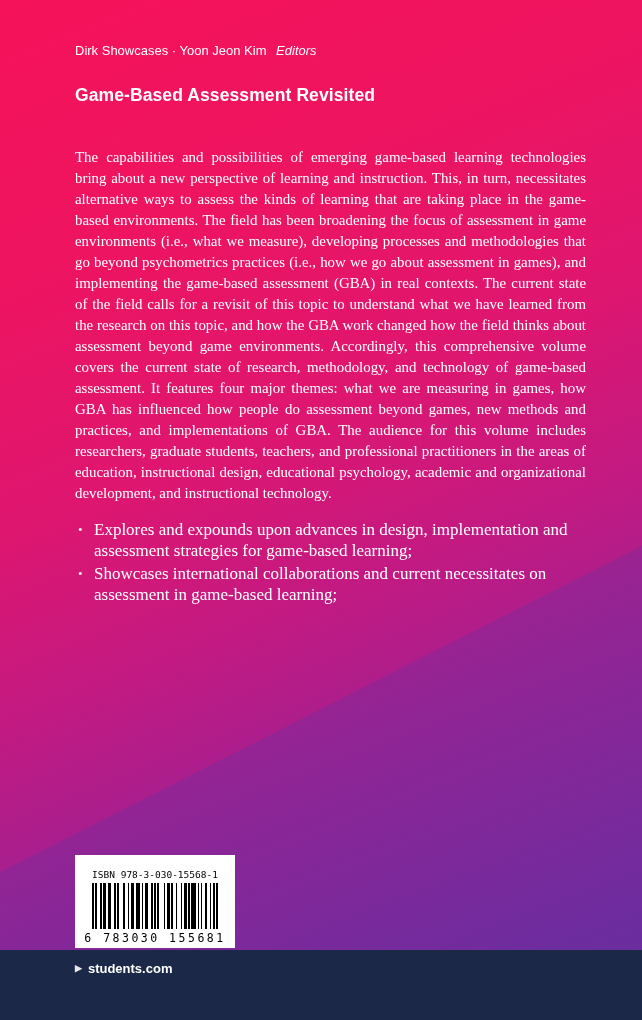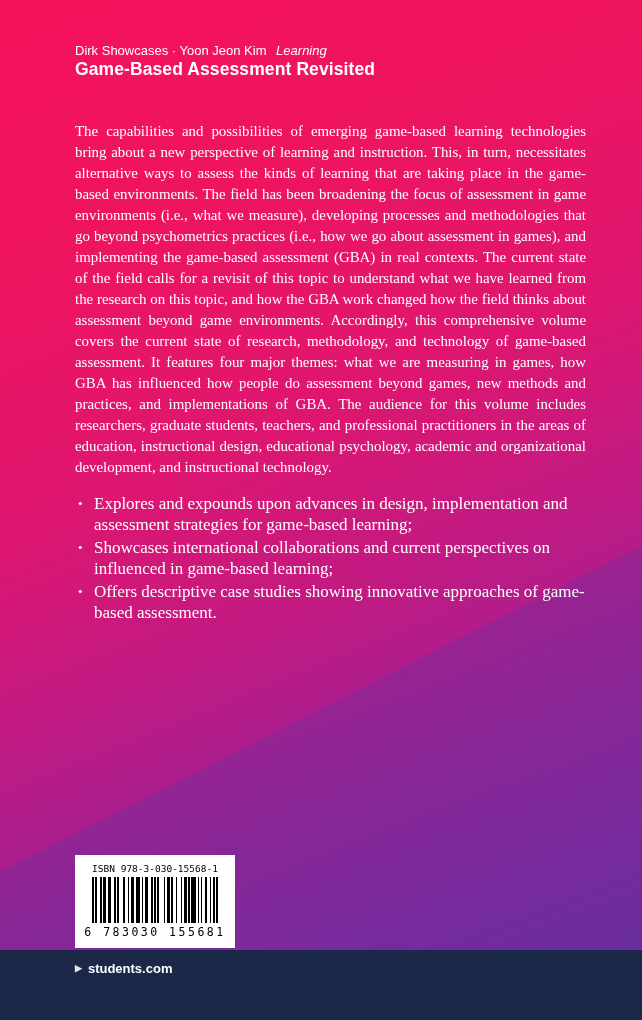--- a/index.html
+++ b/index.html
@@ -44,21 +44,21 @@
   }
   .authors {
     margin-top: 13px;
     font-size: 13px;
   }
   .authors .editors {
     font-style: italic;
     margin-left: 6px;
   }
   .title {
-    margin-top: 1px;
+    margin-top: 27px;
     font-size: 17.5px;
     font-weight: bold;
     letter-spacing: 0.1px;
   }
 
   .blurb {
     margin-top: 41px;
     font-family: "Liberation Serif", serif;
     font-size: 14.9px;
     line-height: 21px;
@@ -89,21 +89,21 @@
     position: absolute;
     left: 75px;
     top: 855px;
     width: 160px;
     height: 93px;
     background: #ffffff;
     color: #000000;
     display: flex;
     flex-direction: column;
     align-items: center;
-    padding: 8px 5px 3px 5px;
+    padding: 14px 5px 3px 5px;
   }
   .isbn-label {
     font-family: "DejaVu Sans Mono", monospace;
     font-size: 9.5px;
     white-space: nowrap;
     color: #000;
   }
   .bars {
     margin-top: 3px;
     width: 146px;
@@ -148,31 +148,30 @@
 </head>
 <body>
 
 <div class="cover">
   <div class="fold"></div>
 
   <div class="content">
 
     <div class="authors">
       <span>Dirk Showcases · Yoon Jeon Kim</span>
-      <span class="editors">Learning</span>
+      <span class="editors">Editors</span>
     </div>
 
     <h1 class="title">Game-Based Assessment Revisited</h1>
 
     <p class="blurb">The capabilities and possibilities of emerging game-based learning technologies bring about a new perspective of learning and instruction. This, in turn, necessitates alternative ways to assess the kinds of learning that are taking place in the game-based environments. The field has been broadening the focus of assessment in game environments (i.e., what we measure), developing processes and methodologies that go beyond psychometrics practices (i.e., how we go about assessment in games), and implementing the game-based assessment (GBA) in real contexts. The current state of the field calls for a revisit of this topic to understand what we have learned from the research on this topic, and how the GBA work changed how the field thinks about assessment beyond game environments. Accordingly, this comprehensive volume covers the current state of research, methodology, and technology of game-based assessment. It features four major themes: what we are measuring in games, how GBA has influenced how people do assessment beyond games, new methods and practices, and implementations of GBA. The audience for this volume includes researchers, graduate students, teachers, and professional practitioners in the areas of education, instructional design, educational psychology, academic and organizational development, and instructional technology.</p>
 
     <ul class="bullets">
       <li>Explores and expounds upon advances in design, implementation and assessment strategies for game-based learning;</li>
-      <li>Showcases international collaborations and current perspectives on influenced in game-based learning;</li>
-      <li>Offers descriptive case studies showing innovative approaches of game-based assessment.</li>
+      <li>Showcases international collaborations and current necessitates on assessment in game-based learning;</li>
     </ul>
   </div>
 
   <div class="barcode-box">
     <div class="isbn-label">ISBN 978-3-030-15568-1</div>
     <div class="bars">
         <div class="bar" style="width: 1.55px; background: rgb(0, 0, 0);"></div>
         <div class="bar" style="width: 1.55px; background: rgb(255, 255, 255);"></div>
         <div class="bar" style="width: 1.55px; background: rgb(0, 0, 0);"></div>
         <div class="bar" style="width: 3.1px; background: rgb(255, 255, 255);"></div>

